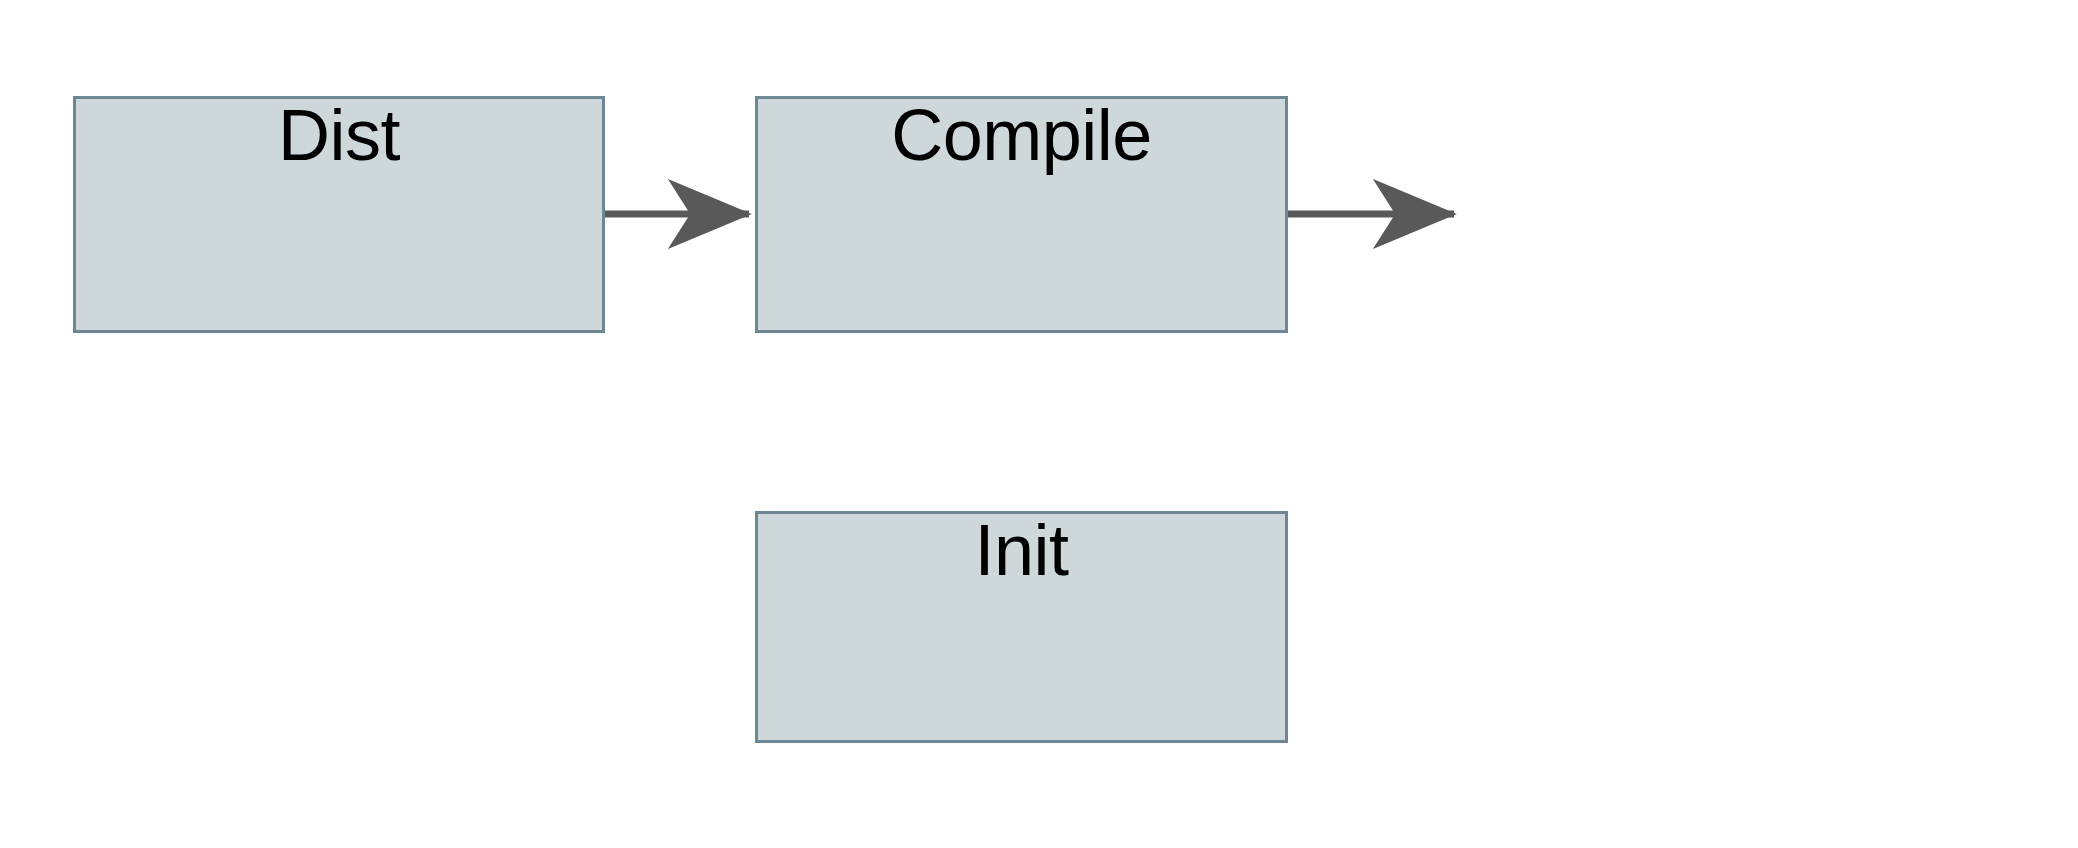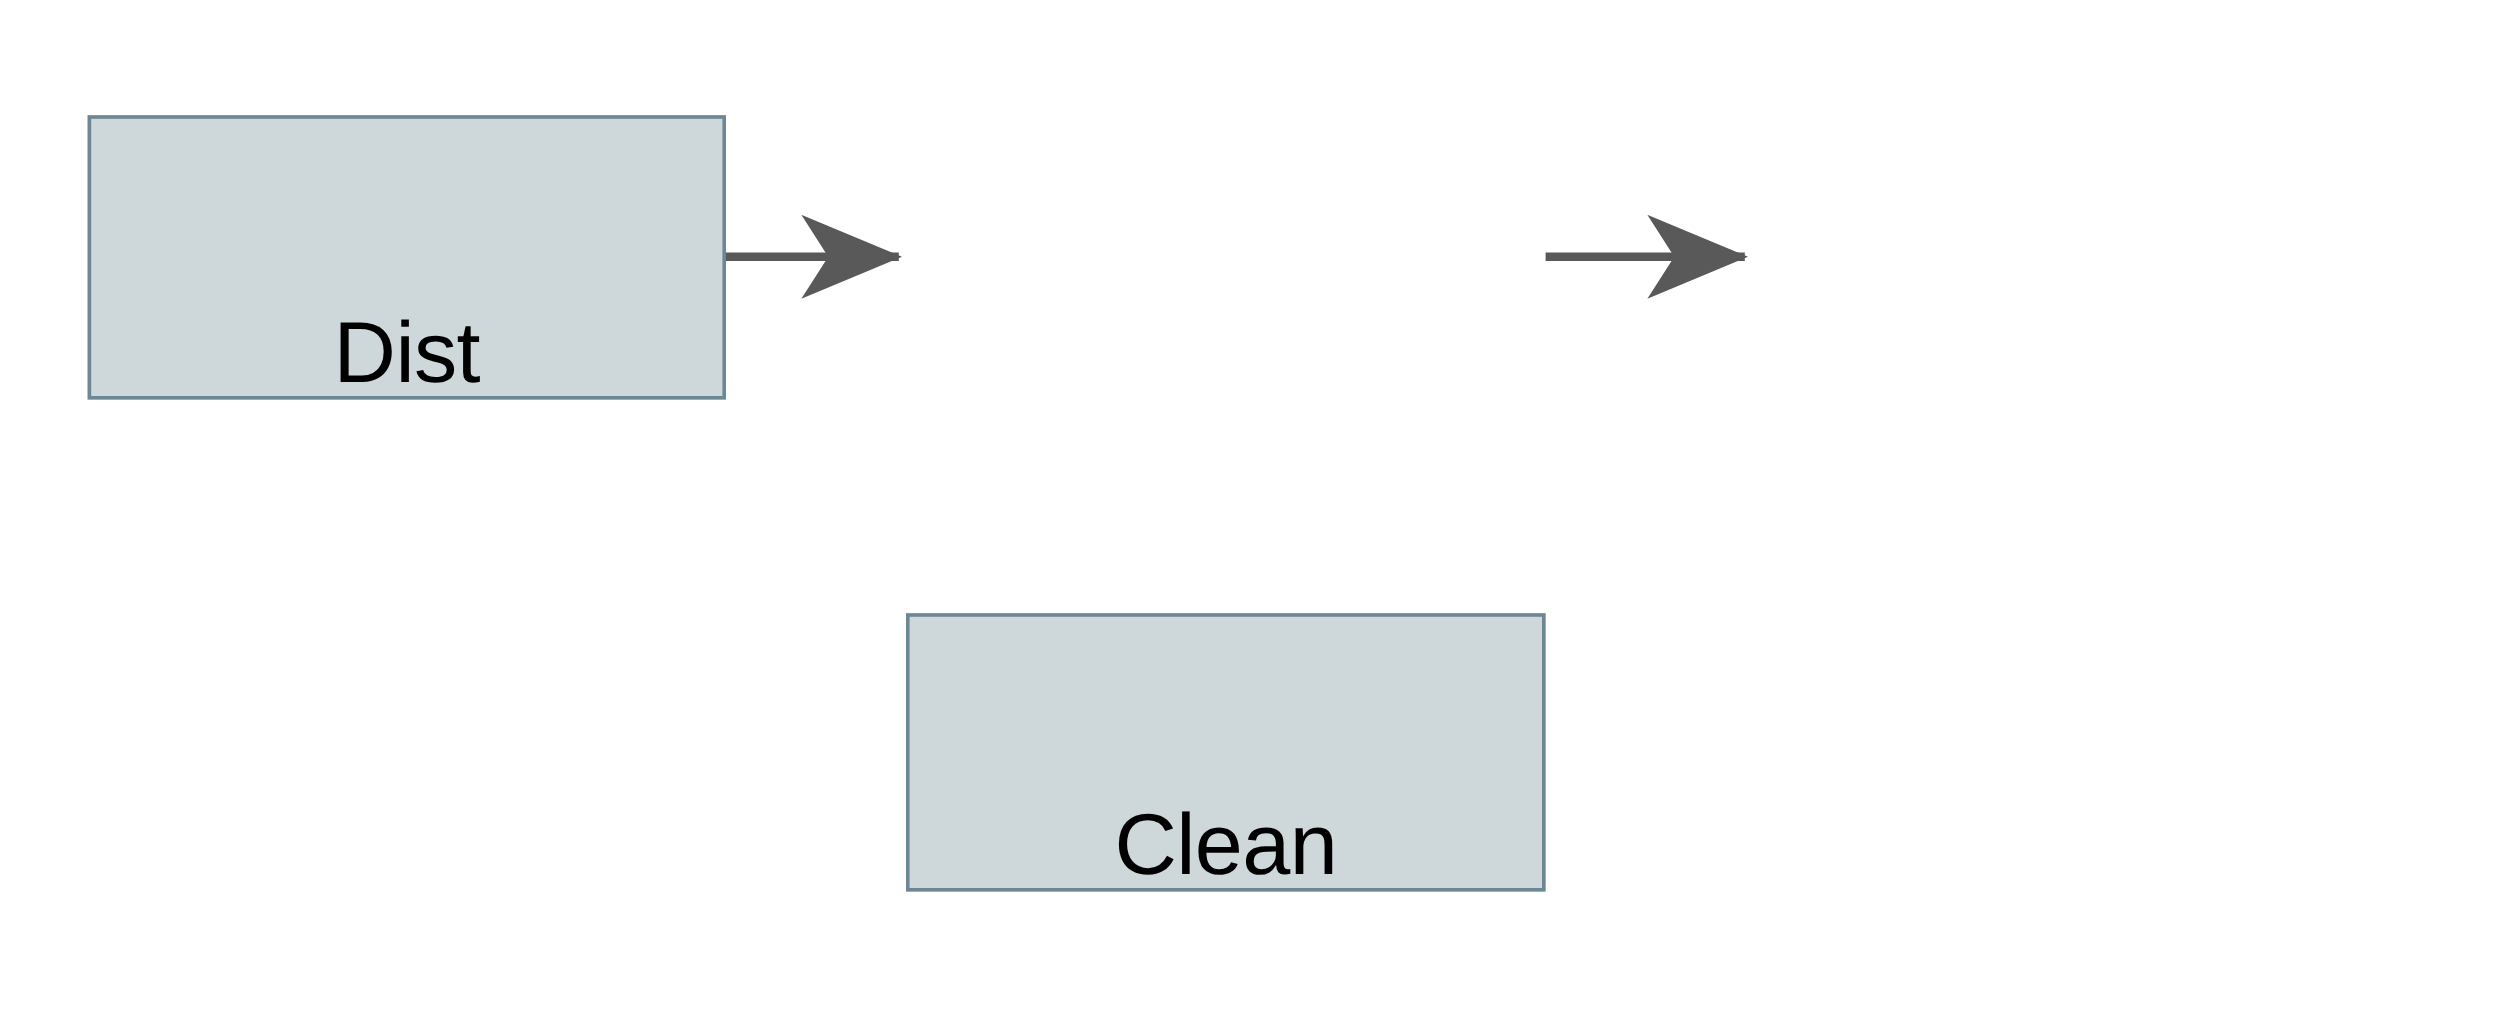--- a/index.html
+++ b/index.html
@@ -17,21 +17,21 @@
     height: 848px;
     background: #ffffff;
     overflow: hidden;
   }
   .node {
     position: absolute;
     box-sizing: border-box;
     background: #ced7da;
     border: 3px solid #6e8795;
     display: flex;
-    align-items: flex-end;
+    align-items: flex-start;
     justify-content: center;
   }
   .node-label {
     font-family: "Liberation Sans", sans-serif;
     font-size: 72px;
     font-weight: 400;
     color: #000000;
     line-height: 1;
     letter-spacing: -0.5px;
     white-space: nowrap;
@@ -69,19 +69,22 @@
 
     <line class="edge-line" x1="605" y1="214" x2="749" y2="214" stroke="#595959" stroke-width="7" marker-end="url(#arrowhead-barb)"></line>
 
     <line class="edge-line" x1="1288" y1="214" x2="1454" y2="214" stroke="#595959" stroke-width="7" marker-end="url(#arrowhead-barb)"></line>
   </svg>
 
   <div class="node" id="node-dist">
     <span class="node-label">Dist</span>
   </div>
 
+  <div class="node" id="node-compile">
+    <span class="node-label">Compile</span>
+  </div>
 
 
   <div class="node" id="node-clean">
-    <span class="node-label">Clean</span>
+    <span class="node-label">Init</span>
   </div>
 
 </div>
 
 </body></html>

